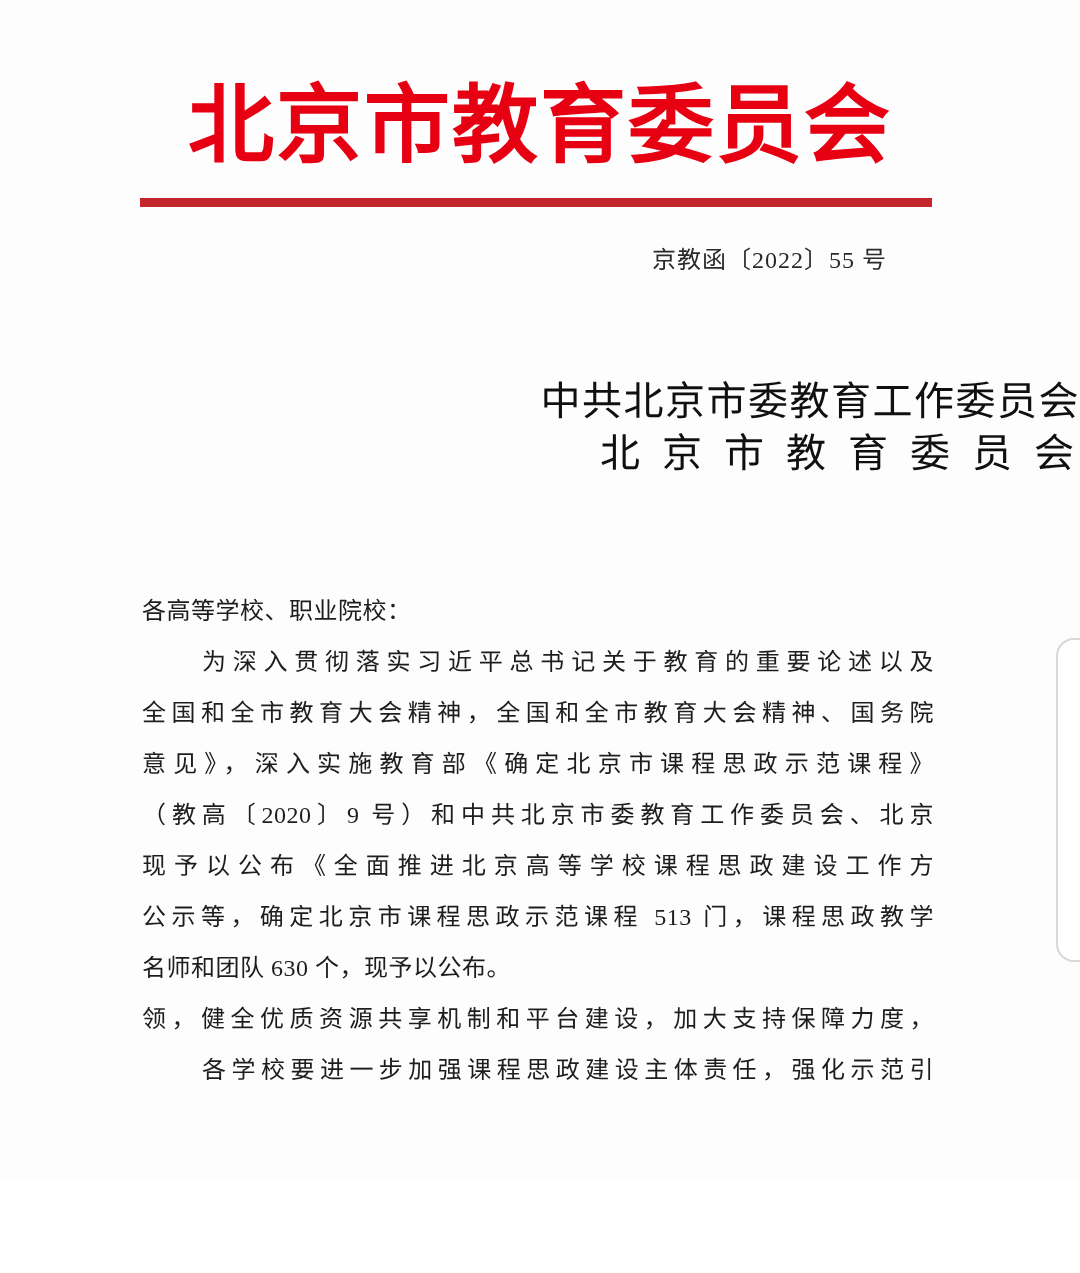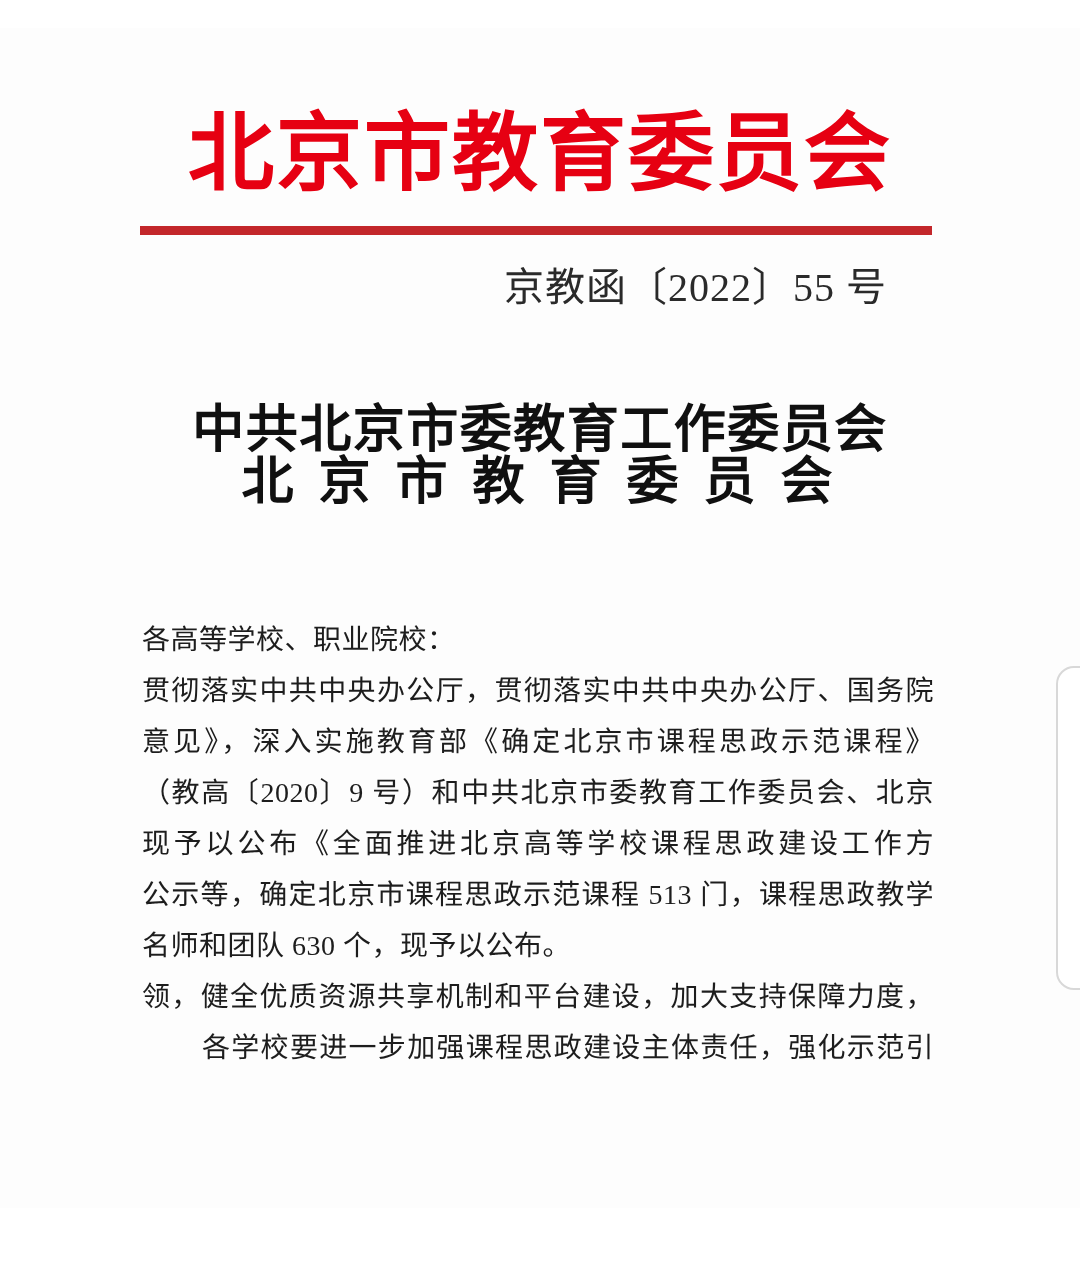--- a/index.html
+++ b/index.html
@@ -13,21 +13,20 @@
   body {
     font-family: "Liberation Serif", "DejaVu Serif", serif;
     width: 1080px;
   }
   .page {
     position: relative;
     width: 1080px;
     height: 1180px;
     background: var(--page_bg);
     overflow: hidden;
-    margin-top: 28px;
   }
   
   .letterhead {
     position: absolute;
     top: 66px;
     left: 0;
     width: 100%;
     text-align: center;
     font-size: 86px;
     line-height: 120px;
@@ -44,47 +43,47 @@
     width: 792px;
     height: 2px;
     border-top: 6px solid var(--rule_red);
     border-bottom: 3px solid var(--rule_red);
     background: #ffffff;
   }
   .doc-number {
     position: absolute;
     top: 240px;
     right: 193px;
-    font-size: 40px;
+    font-size: 24px;
     line-height: 40px;
     color: #2a2a2a;
     letter-spacing: 1px;
     white-space: nowrap;
   }
   .title-block {
     position: absolute;
     top: 376px;
     left: 0;
     width: 100%;
-    text-align: center;
+    text-align: right;
     color: #101010;
-    font-weight: bold;
-    font-size: 52px;
+    font-weight: normal;
+    font-size: 40px;
     line-height: 52px;
     letter-spacing: 1.5px;
   }
   .title-block .spread {
     letter-spacing: 6px;
   }
   .body-block {
     position: absolute;
     top: 586px;
     left: 142px;
     width: 792px;
-    font-size: 28px;
+    font-size: 24px;
     line-height: 51px;
     color: var(--text_dark);
     letter-spacing: 0.5px;
   }
   .body-line { white-space: nowrap; }
   .body-line.j {
     white-space: normal;
     text-align: justify;
     text-align-last: justify;
   }
@@ -123,21 +122,22 @@
 
   <div class="doc-number">京教函〔2022〕55 号</div>
 
   <div class="title-block">
     <div>中共北京市委教育工作委员会</div>
     <div class="spread">北 京 市 教 育 委 员 会</div>
   </div>
 
   <div class="body-block">
     <div class="body-line">各高等学校、职业院校：</div>
-    <div class="body-line j">贯彻落实中共中央办公厅，贯彻落实中共中央办公厅、国务院</div>
+    <div class="body-line j indent">为深入贯彻落实习近平总书记关于教育的重要论述以及</div>
+    <div class="body-line j">全国和全市教育大会精神，全国和全市教育大会精神、国务院</div>
     <div class="body-line j">意见》，深入实施教育部《确定北京市课程思政示范课程》</div>
     <div class="body-line j">（教高〔2020〕9 号）和中共北京市委教育工作委员会、北京</div>
     <div class="body-line j">现予以公布《全面推进北京高等学校课程思政建设工作方</div>
     <div class="body-line j">公示等，确定北京市课程思政示范课程 513 门，课程思政教学</div>
     <div class="body-line">名师和团队 630 个，现予以公布。</div>
     <div class="body-line j">领，健全优质资源共享机制和平台建设，加大支持保障力度，</div>
     <div class="body-line j indent">各学校要进一步加强课程思政建设主体责任，强化示范引</div>
   </div>
 
   <div class="rule-bottom"></div>

